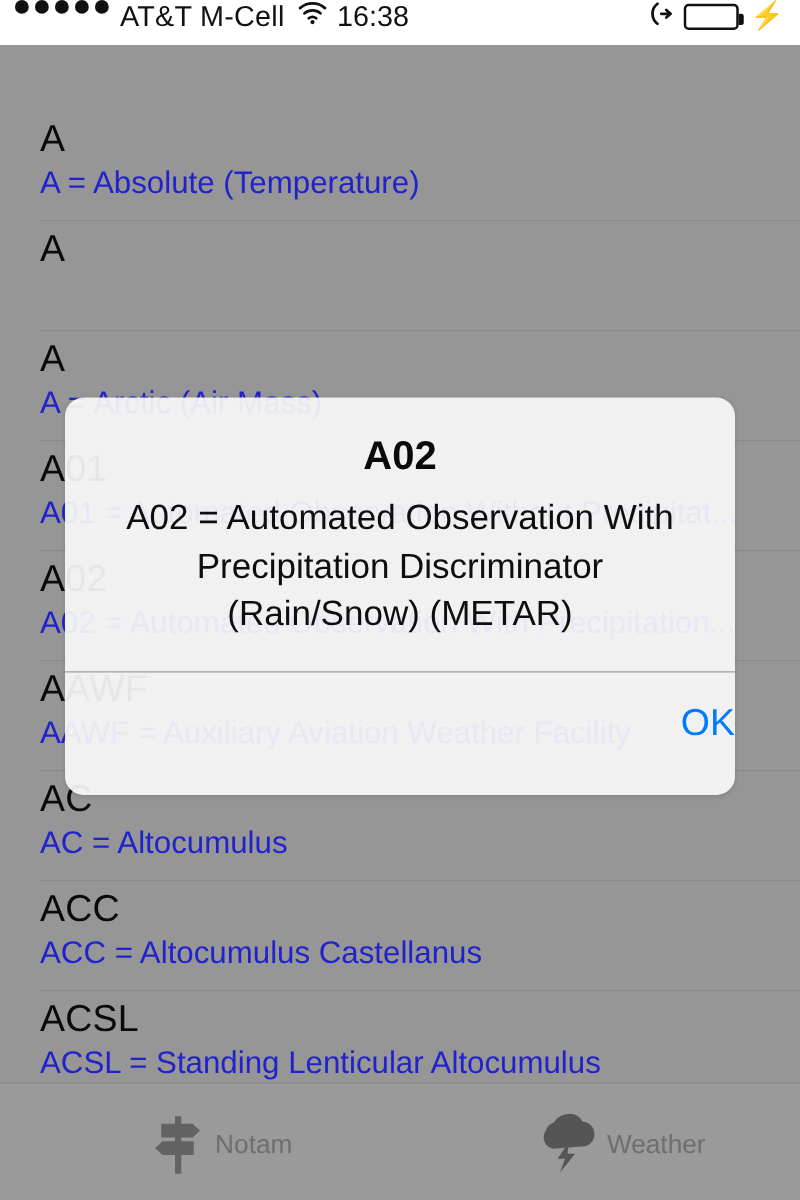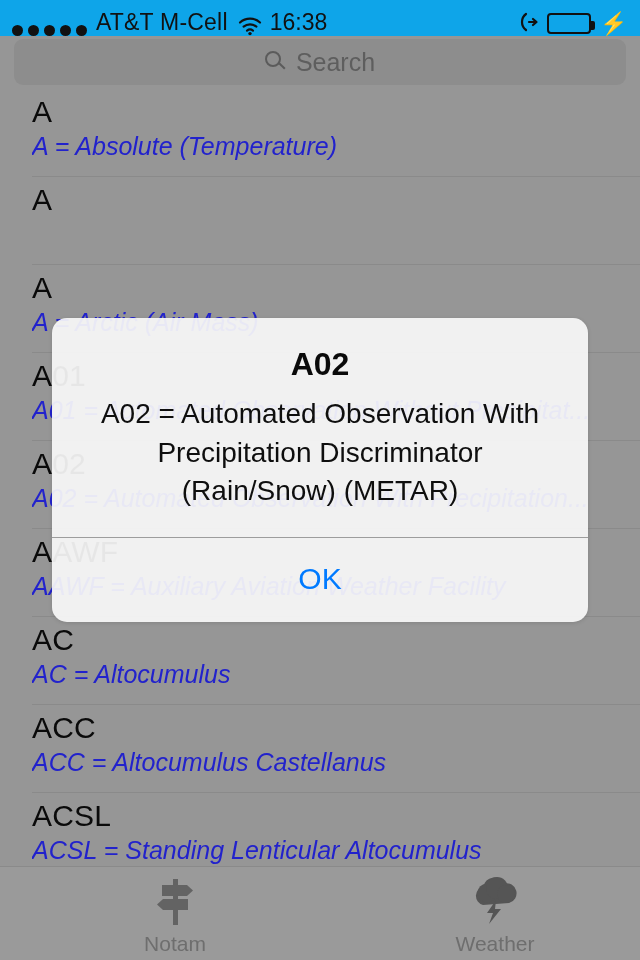--- a/index.html
+++ b/index.html
@@ -7,21 +7,21 @@
     width:640px; height:960px;
     font-family:"Liberation Sans", sans-serif;
     background:#969696;
     overflow:hidden;
   }
   #screen { position:relative; width:640px; height:960px; background:#969696; }
 
   
   .statusbar {
     position:absolute; top:0; left:0; width:640px; height:36px;
-    display:flex; align-items:flex-end; background:#0ea5e9;
+    display:flex; align-items:flex-start; background:#ffffff;
     padding:0 12px; font-size:22px; color:#111;
   }
   .sb-dots { display:flex; gap:5px; align-items:center; margin-right:9px; }
   .sb-dot { width:11px; height:11px; border-radius:50%; background:#111; }
   .sb-carrier { font-size:23px; letter-spacing:0.2px; color:#111; white-space:nowrap; }
   .sb-wifi { margin-left:10px; width:24px; height:20px; position:relative; }
   .sb-time { margin-left:8px; font-size:23px; font-weight:normal; color:#111; }
   .sb-right { margin-left:auto; display:flex; align-items:center; gap:7px; }
   .sb-batt {
     width:44px; height:21px; border:2px solid #111; border-radius:4px;
@@ -64,30 +64,30 @@
   }
   .row + .row::before {
     content:""; position:absolute; left:32px; right:0; top:0;
     height:1px; background:#8a8a8a;
   }
   .row-title {
     font-size:30px; color:#0a0a0a; line-height:1.18; letter-spacing:0.2px;
   }
   .row-sub {
     font-size:25px; color:#2222cc; line-height:1.25; margin-top:2px;
-    white-space:nowrap; overflow:hidden; text-overflow:ellipsis; padding-right:10px;font-style:italic;
+    white-space:nowrap; overflow:hidden; text-overflow:ellipsis; padding-right:10px;
   }
 
   
   .tabbar {
     position:absolute; left:0; bottom:0; width:640px; height:94px;
     background:#9a9a9a; display:flex; border-top:1px solid #8a8a8a;
   }
   .tab {
-    flex:1; display:flex; flex-direction:column; align-items:center;
+    flex:1; display:flex; flex-direction:row; align-items:center;
     justify-content:center; gap:4px; padding-top:4px;margin-left:30px;
   }
   .tab-label { font-size:21px; color:#6e6e6e; }
   .tab-icon { height:52px; display:flex; align-items:center; justify-content:center; }
 
   
   .alert {
     position:absolute; left:52px; top:318px; width:536px;
     background:rgba(247,247,247,0.93);
     border-radius:15px; overflow:hidden;
@@ -96,21 +96,21 @@
   .alert-title {
     text-align:center; font-size:32px; font-weight:bold; color:#0a0a0a;
     padding:28px 24px 0;
   }
   .alert-message {
     text-align:center; font-size:28px; color:#0e0e0e; line-height:1.38;
     padding:12px 30px 26px;
   }
   .alert-divider { height:1px; background:#9d9d9d; }
   .alert-ok {
-    text-align:center; font-size:30px; color:#007aff; padding:24px 0 26px;
+    text-align:right; font-size:30px; color:#007aff; padding:24px 0 40px;
     cursor:pointer;
   }
 </style>
 </head>
 <body>
 
 <div id="screen">
 
   <div class="statusbar">
     <div class="sb-dots">
@@ -137,29 +137,20 @@
           <path d="M11 11 H18 M15 8 L18.5 11 L15 14" fill="none" stroke="#111" stroke-width="2.2" stroke-linecap="round" stroke-linejoin="round"></path>
         </svg>
       </span>
       <span class="sb-batt">
         <span class="sb-batt-fill"></span>
       </span>
       <span class="sb-bolt">⚡</span>
     </div>
   </div>
 
-  <div class="searchwrap">
-    <div class="searchfield">
-      <span class="search-icon">
-          <i></i>
-          <b></b>
-        </span>
-      <span class="search-placeholder">Search</span>
-    </div>
-  </div>
 
   <div class="listclip">
     <div class="row">
       <div class="row-title">A</div>
       <div class="row-sub">A = Absolute (Temperature)</div>
     </div>
     <div class="row">
       <div class="row-title">A</div>
     </div>
     <div class="row">

